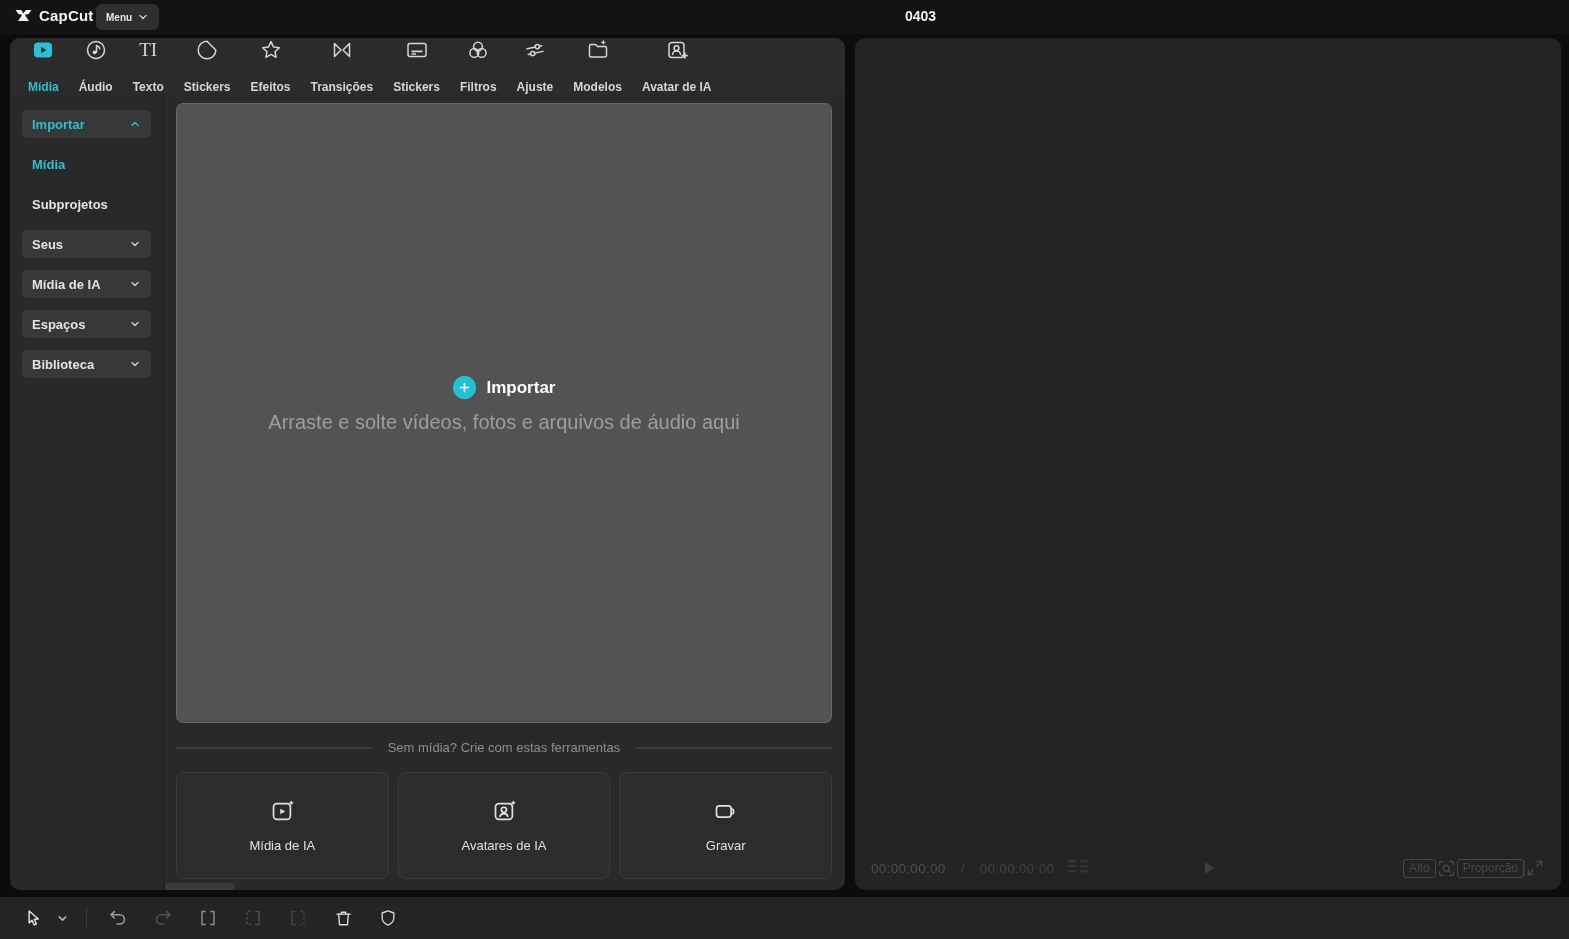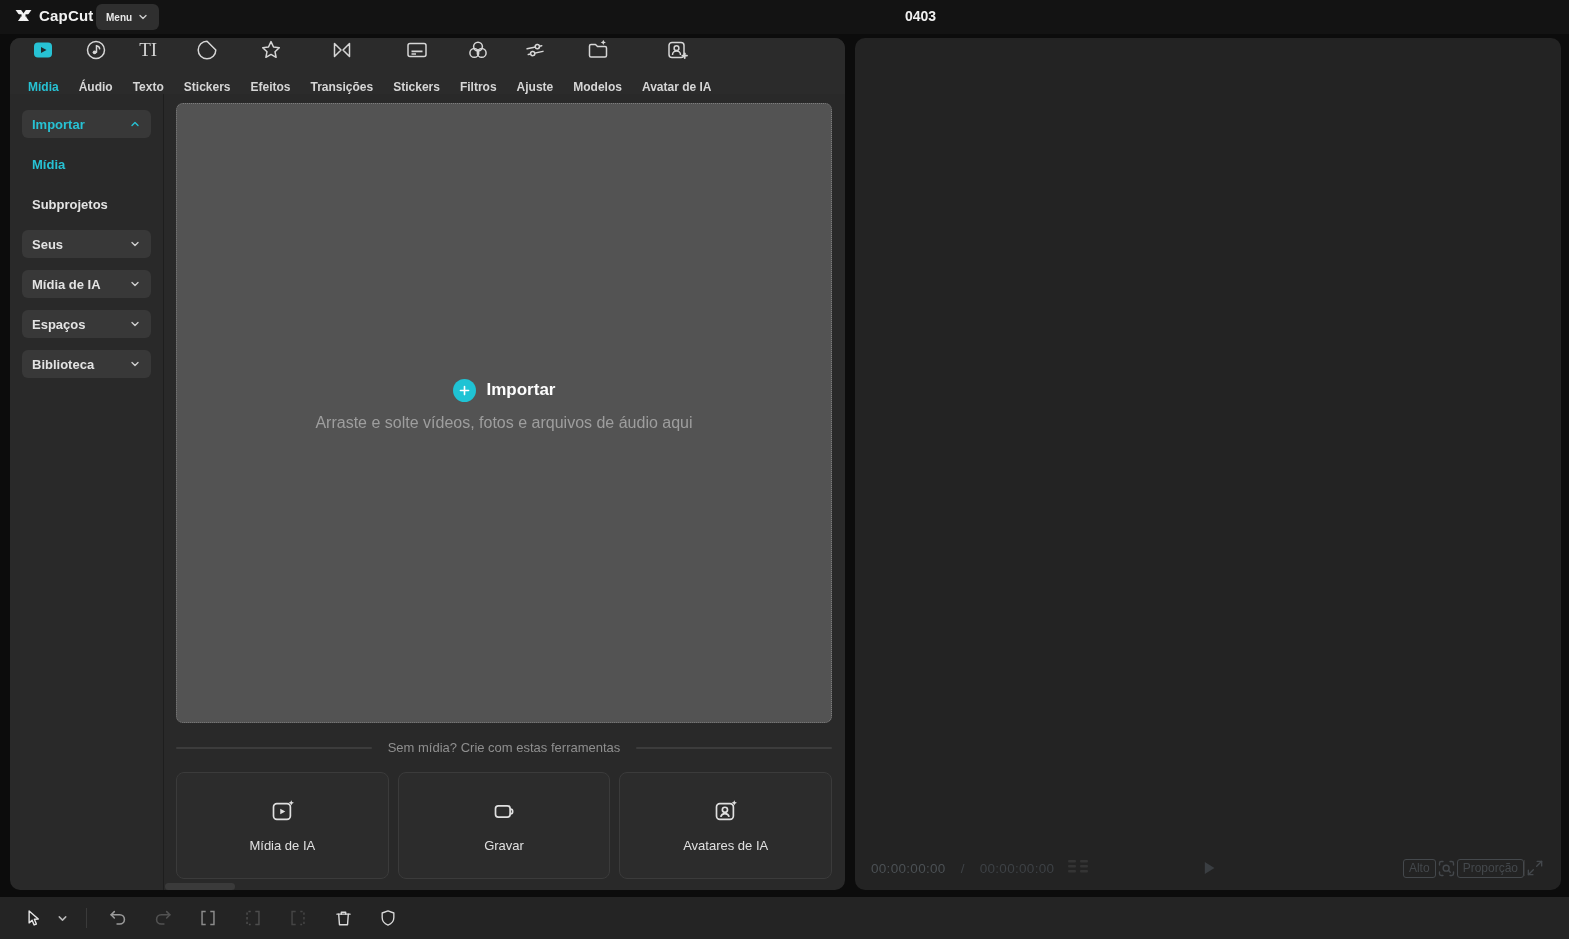--- a/index.html
+++ b/index.html
@@ -40,21 +40,21 @@
 
   
   .content { position:absolute; left:154px; right:0; top:56px; bottom:0; }
   .dropzone { position:absolute; left:12px; top:9px; width:656px; height:620px; background:#535353;
     border:1px dotted #7d7d7d; border-radius:7px; display:flex; flex-direction:column;
     align-items:center; justify-content:center; cursor:pointer; }
   .imp-row { display:flex; align-items:center; gap:11px; transform:translateY(-8px); }
   .plus-circle { width:23px; height:23px; border-radius:50%; background:#1fc3d4; display:flex;
     align-items:center; justify-content:center; }
   .imp-title { font-size:17px; font-weight:700; color:#fdfdfd; }
-  .imp-hint { margin-top:12px; font-size:16px; color:#9e9e9e; transform:translateY(-8px); }
+  .imp-hint { margin-top:12px; font-size:20px; color:#9e9e9e; transform:translateY(-8px); }
 
   .tools-divider { position:absolute; left:12px; width:656px; top:646px; display:flex; align-items:center; gap:16px; }
   .tools-divider .line { flex:1; height:2px; background:#3c3c3c; border-radius:1px; }
   .tools-divider .txt { font-size:13px; color:#8f8f8f; white-space:nowrap; }
 
   .cards { position:absolute; left:12px; top:678px; width:656px; height:107px; display:flex; gap:9px; }
   .tool-card { flex:1; background:#2c2c2c; border:1px solid #3b3b3b; border-radius:8px;
     display:flex; flex-direction:column; align-items:center; justify-content:center; gap:13px;
     color:#e0e0e0; cursor:pointer; }
   .tool-card .card-label { font-size:13px; }
@@ -262,33 +262,33 @@
       <div class="tool-card">
         <svg width="27" height="27" viewBox="0 0 24 24" fill="none" stroke="currentColor" stroke-width="1.5">
           <rect x="4" y="5" width="15" height="14" rx="3"></rect>
           <polygon points="10,9.5 14.5,12 10,14.5" fill="currentColor" stroke="none"></polygon>
           <path d="M19.8 1.9 l0.7 1.7 1.7 0.7 -1.7 0.7 -0.7 1.7 -0.7 -1.7 -1.7 -0.7 1.7 -0.7 z" fill="currentColor" stroke="none"></path>
         </svg>
         <span class="card-label">Mídia de IA</span>
       </div>
       <div class="tool-card">
         <svg width="27" height="27" viewBox="0 0 24 24" fill="none" stroke="currentColor" stroke-width="1.5">
-          <rect x="4" y="7" width="13" height="10" rx="2.5"></rect>
-          <path d="M17.3 9.8 c2.6 0 2.6 4.4 0 4.4" stroke-linecap="round"></path>
-        </svg>
-        <span class="card-label">Gravar</span>
-      </div>
-      <div class="tool-card">
-        <svg width="27" height="27" viewBox="0 0 24 24" fill="none" stroke="currentColor" stroke-width="1.5">
           <rect x="4" y="5" width="15" height="14" rx="3"></rect>
           <circle cx="11.5" cy="10.5" r="2.3"></circle>
           <path d="M7.8 16.8 a3.8 3.8 0 0 1 7.4 0"></path>
           <path d="M19.8 1.9 l0.7 1.7 1.7 0.7 -1.7 0.7 -0.7 1.7 -0.7 -1.7 -1.7 -0.7 1.7 -0.7 z" fill="currentColor" stroke="none"></path>
         </svg>
         <span class="card-label">Avatares de IA</span>
+      </div>
+      <div class="tool-card">
+        <svg width="27" height="27" viewBox="0 0 24 24" fill="none" stroke="currentColor" stroke-width="1.5">
+          <rect x="4" y="7" width="13" height="10" rx="2.5"></rect>
+          <path d="M17.3 9.8 c2.6 0 2.6 4.4 0 4.4" stroke-linecap="round"></path>
+        </svg>
+        <span class="card-label">Gravar</span>
       </div>
     </div>
 
     <div class="hscroll"></div>
   </main>
 </section>
 
 <section class="panel right-panel">
 
   <div class="player-body"></div>

